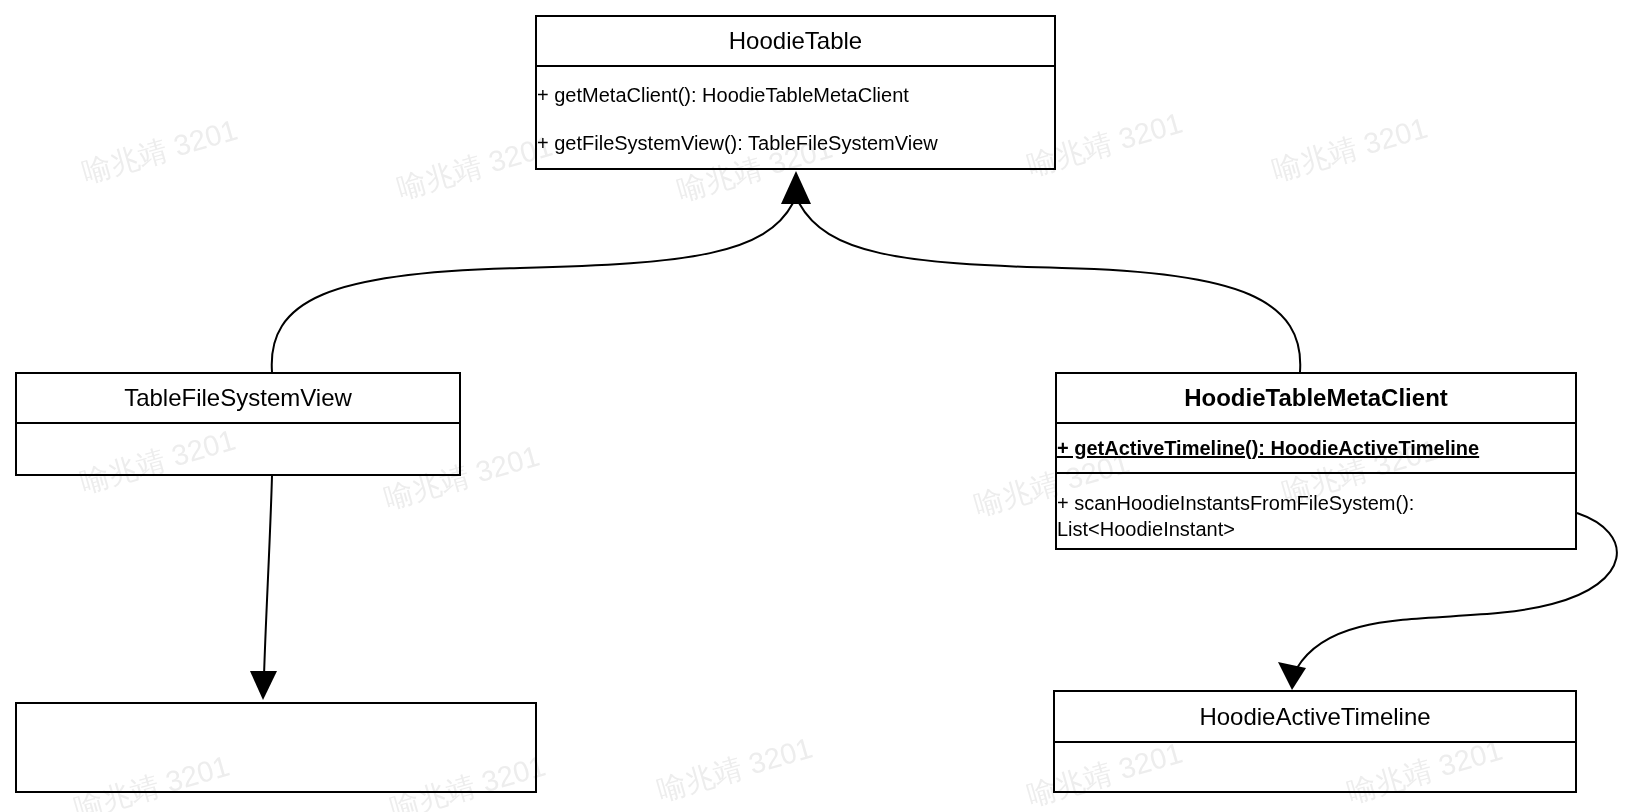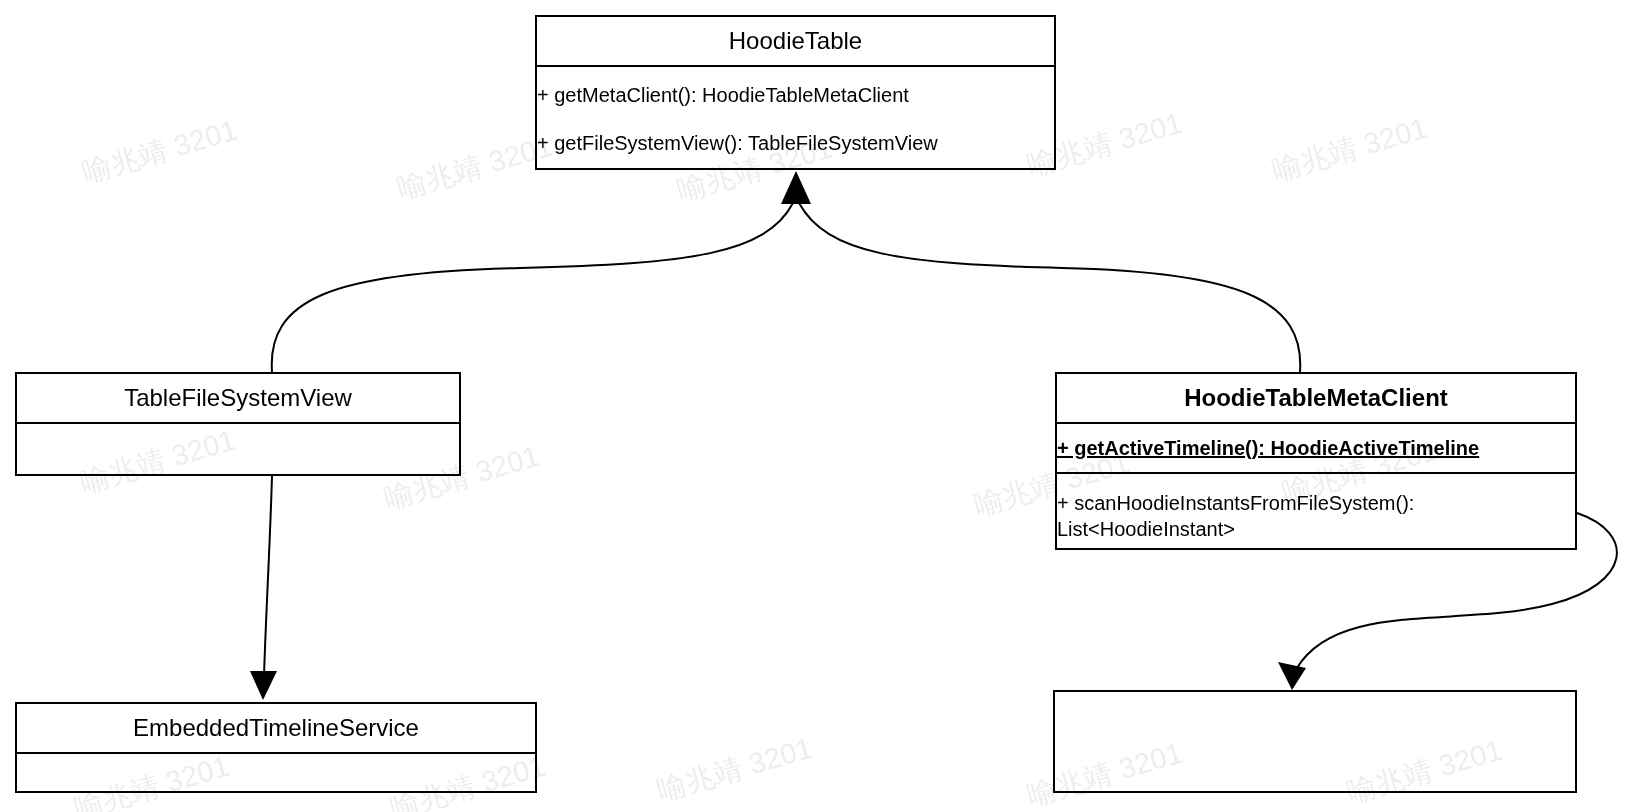--- a/index.html
+++ b/index.html
@@ -106,25 +106,25 @@
 
 <div class="uml-class" id="box-hoodie-table-meta-client">
   <div class="uml-title semibold">HoodieTableMetaClient</div>
   <div class="uml-section">
     <div class="uml-method bold">+ getActiveTimeline(): HoodieActiveTimeline</div>
   </div>
   <div class="uml-method wrap">+ scanHoodieInstantsFromFileSystem(): List&lt;HoodieInstant&gt;</div>
 </div>
 
 <div class="uml-class" id="box-embedded-timeline-service">
-  <div class="uml-title">EmbeddedTimelineService</div>
   <div class="uml-empty"></div>
 </div>
 
 <div class="uml-class" id="box-hoodie-active-timeline">
+  <div class="uml-title">HoodieActiveTimeline</div>
   <div class="uml-empty"></div>
 </div>
 
 <svg id="arrow-layer" width="1650" height="812" viewBox="0 0 1650 812">
   <path class="edge" d="M 272,372 C 267,300 330,272 520,268 C 690,264 766,254 793,203"></path>
   <path class="edge" d="M 1300,372 C 1305,300 1240,272 1062,268 C 900,264 827,254 799,203"></path>
   <polygon class="head" points="796,171 781,204 811,204"></polygon>
   <path class="edge" d="M 272,476 C 270,545 266,612 264,676"></path>
   <polygon class="head" points="263,700 250,671 277,671"></polygon>
   <path class="edge" d="M 1577,513 C 1636,533 1631,584 1552,604 C 1462,628 1338,600 1297,668"></path>

